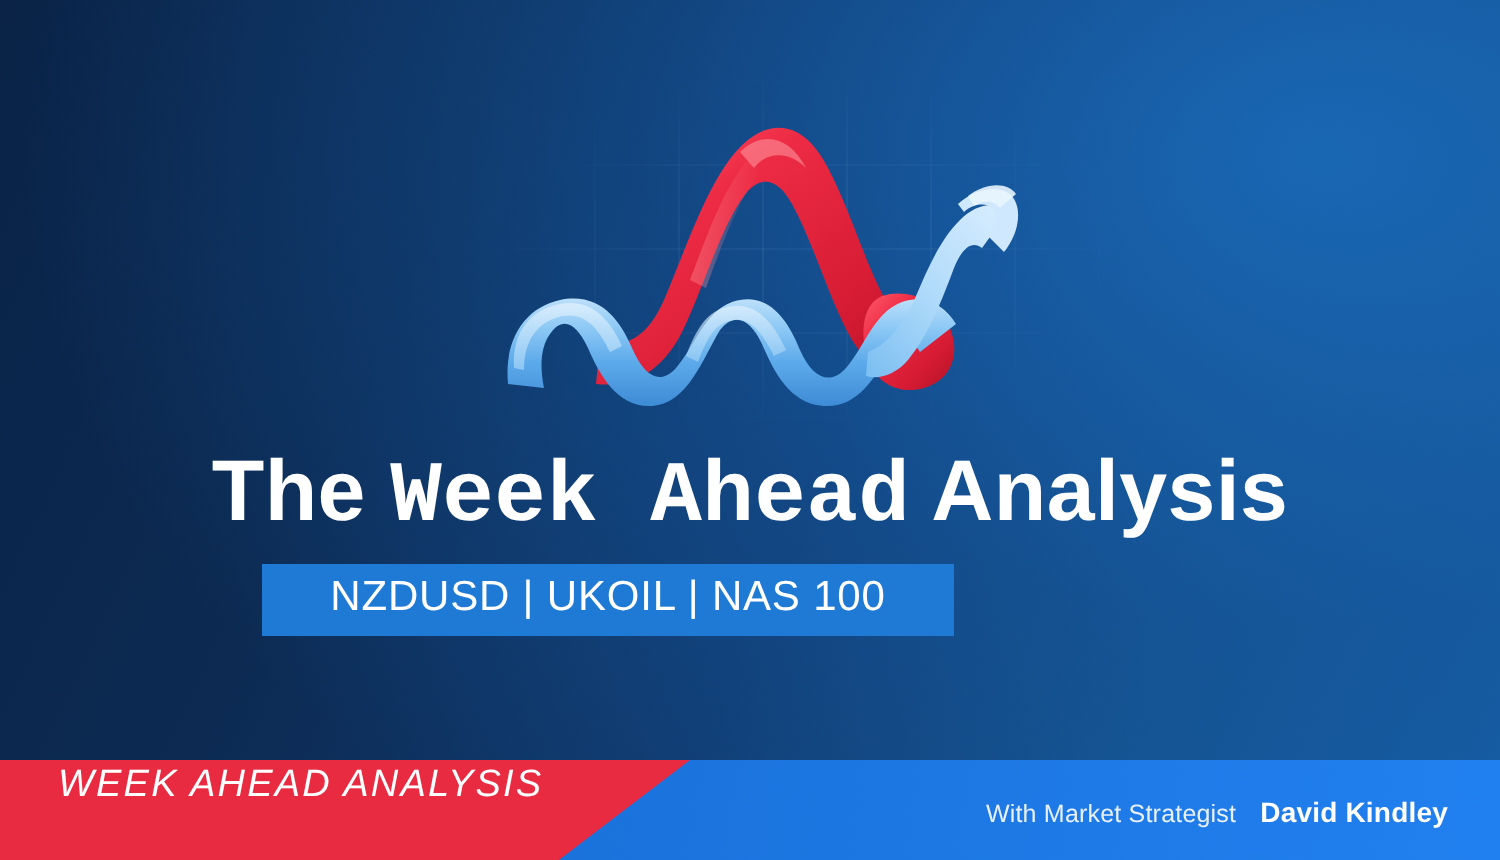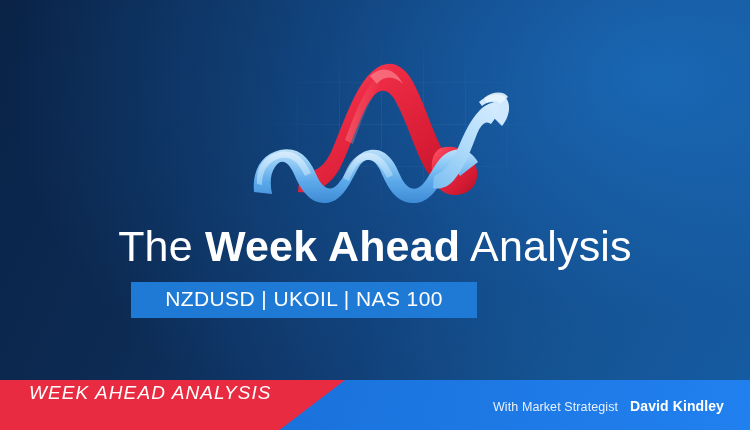--- a/index.html
+++ b/index.html
@@ -57,22 +57,22 @@
     left: 0;
     top: 218px;
     width: 750px;
     text-align: center;
     font-size: 43px;
     line-height: 56px;
     letter-spacing: 0.2px;
     color: #ffffff;
     white-space: nowrap;
   }
-  #title .thin { font-weight: 400; }
-  #title .bold { font-weight: 700; }
+  #title .thin { font-weight: 700; }
+  #title .bold { font-weight: 700; font-family: Liberation Mono, monospace; }
 
   
   #badge-row {
     position: absolute;
     left: 0;
     top: 282px;
     width: 608px;
     text-align: center;
   }
   #badge {

